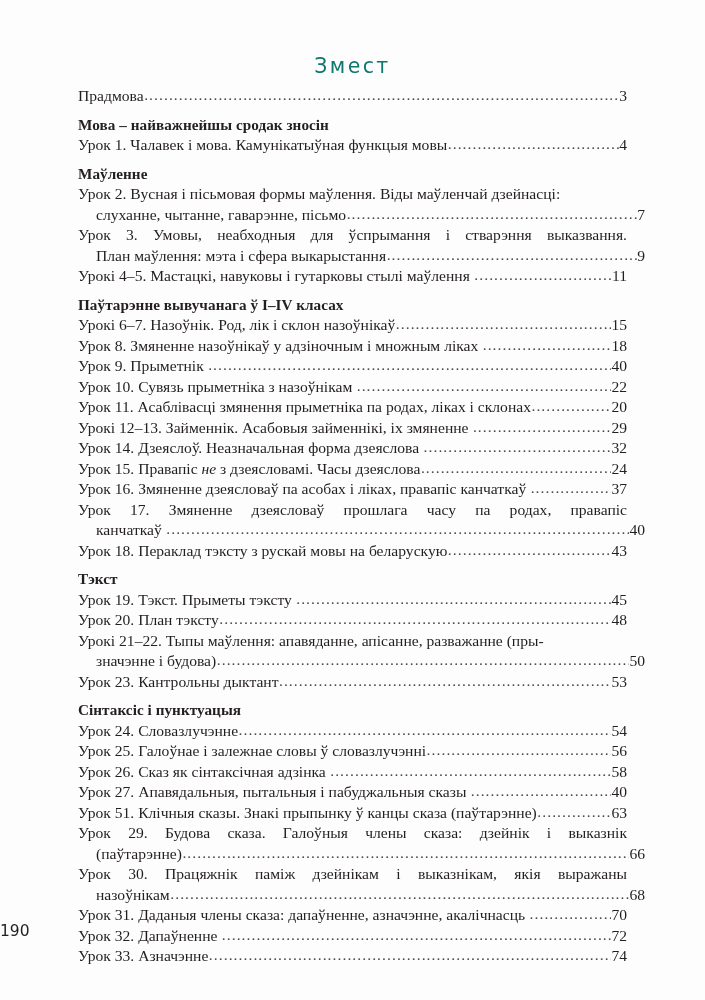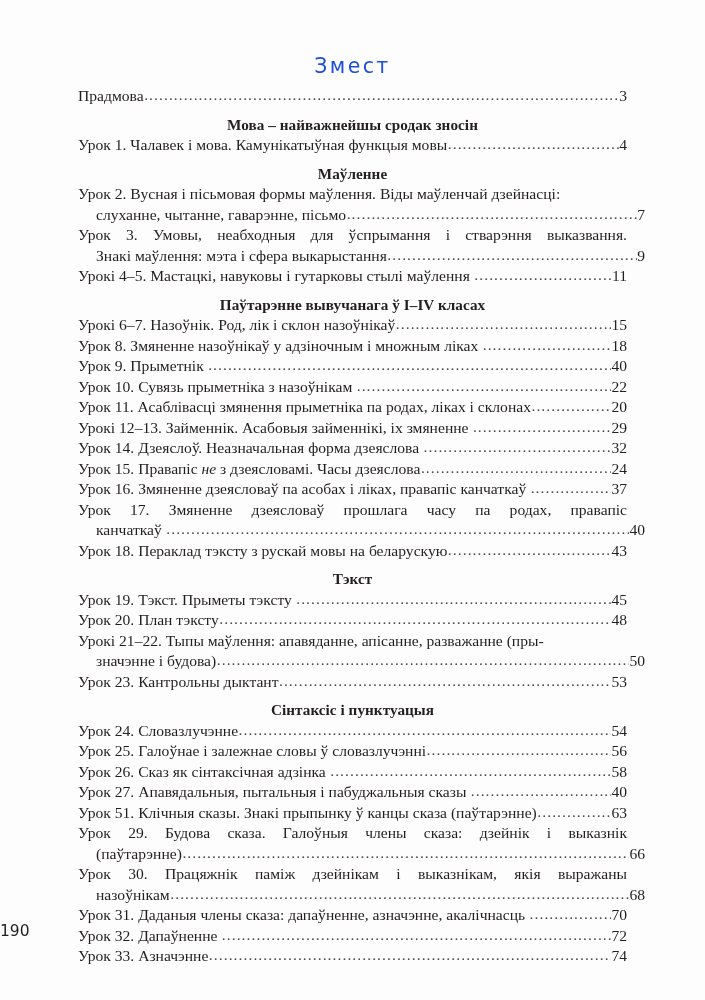--- a/index.html
+++ b/index.html
@@ -21,33 +21,33 @@
 
   .toc-title {
     position: absolute;
     top: 54px;
     left: 0;
     width: 705px;
     text-align: center;
     font-family: "DejaVu Sans", "Liberation Sans", sans-serif;
     font-size: 20.5px;
     letter-spacing: 2.4px;
-    color: #1d4ed8;
+    color: #0f766e;
     font-weight: 400;
   }
 
   .toc-body {
     position: absolute;
     top: 86px;
     left: 78px;
     width: 549px;
   }
 
   .section-head {
-    text-align: center;
+    text-align: left;
     font-weight: bold;
     font-size: 15.2px;
     line-height: 20.5px;
     margin: 8px 0 0 0;
     color: #231f1e;
     letter-spacing: 0.05px;
   }
 
   
   .entry {
@@ -136,21 +136,21 @@
       </div>
       <div class="section-head">Маўленне</div>
       <div class="entry wrapline natural"><span>Урок 2. Вусная і пісьмовая формы маўлення. Віды маўленчай дзейнасці:</span></div>
       <div class="entry leader cont">
         <span class="lt">слуханне, чытанне, гаварэнне, пісьмо</span>
         <span class="dots">...............................................................................................................................................................................................................................</span>
         <span class="pg">7</span>
       </div>
       <div class="entry wrapline"><span>Урок 3. Умовы, неабходныя для ўспрымання і стварэння выказвання.</span></div>
       <div class="entry leader cont">
-        <span class="lt">Знакі маўлення: мэта і сфера выкарыстання</span>
+        <span class="lt">План маўлення: мэта і сфера выкарыстання</span>
         <span class="dots">...............................................................................................................................................................................................................................</span>
         <span class="pg">9</span>
       </div>
       <div class="entry leader">
         <span class="lt">Урокі 4–5. Мастацкі, навуковы і гутарковы стылі маўлення </span>
         <span class="dots">...............................................................................................................................................................................................................................</span>
         <span class="pg">11</span>
       </div>
       <div class="section-head">Паўтарэнне вывучанага ў I–IV класах</div>
       <div class="entry leader">

